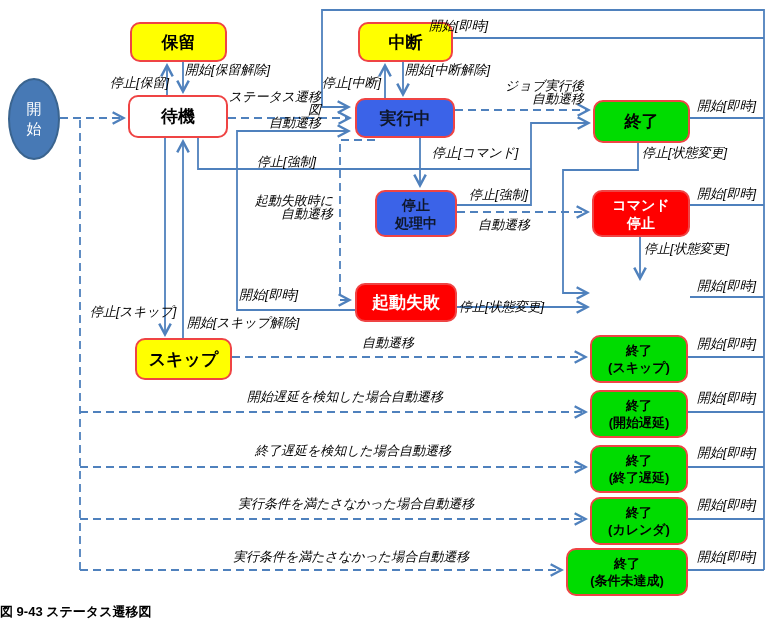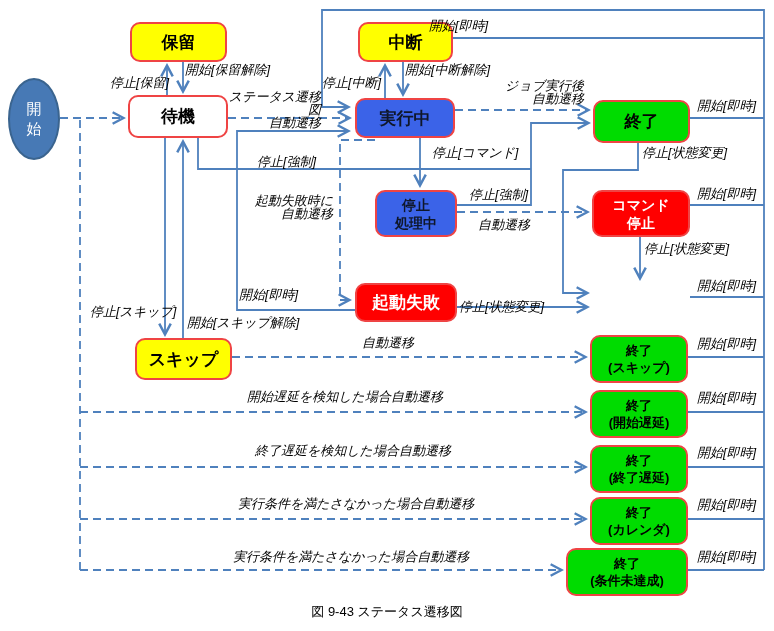--- a/index.html
+++ b/index.html
@@ -22,22 +22,22 @@
   .start{
     border-radius:50%;background:#4779b5;color:#fff;border:2px solid #3a648f;
     font-weight:500;line-height:20px;
   }
   .elabel{
     position:absolute;font-size:13px;line-height:13px;color:#000;
     white-space:pre-line;z-index:3;font-style:italic;
   }
   .c{text-align:right;}
   #caption{
-    position:absolute;left:0;right:0;top:603px;text-align:center;
-    font-size:13px;font-weight:normal;
+    position:absolute;left:0;right:0;top:603px;
+    font-size:13px;font-weight:bold;
   }
 </style>
 </head>
 <body>
 
 <div id="diagram">
 
   <svg id="wires" viewBox="0 0 774 631" xmlns="http://www.w3.org/2000/svg">
     <defs>
       <marker id="arr" viewBox="0 0 10 10" refX="7.5" refY="5" markerWidth="8" markerHeight="8" orient="auto">

